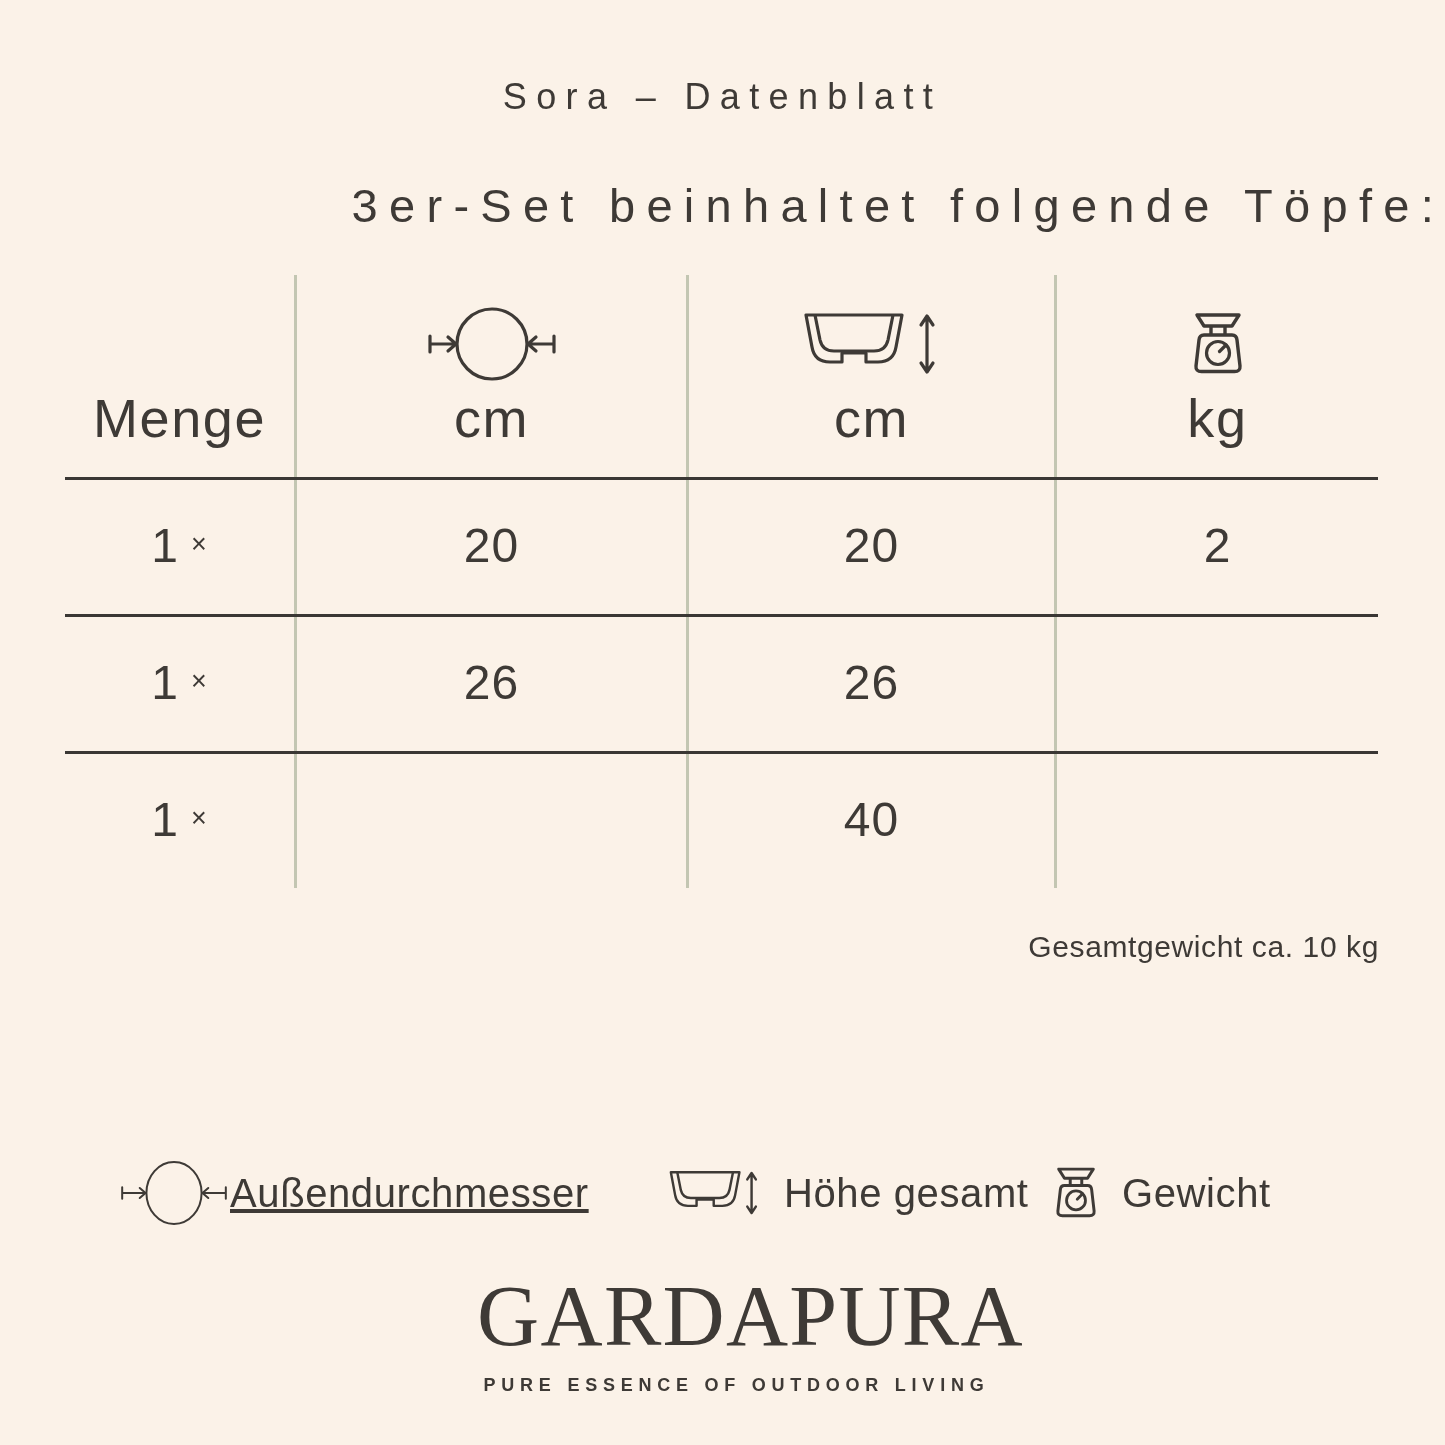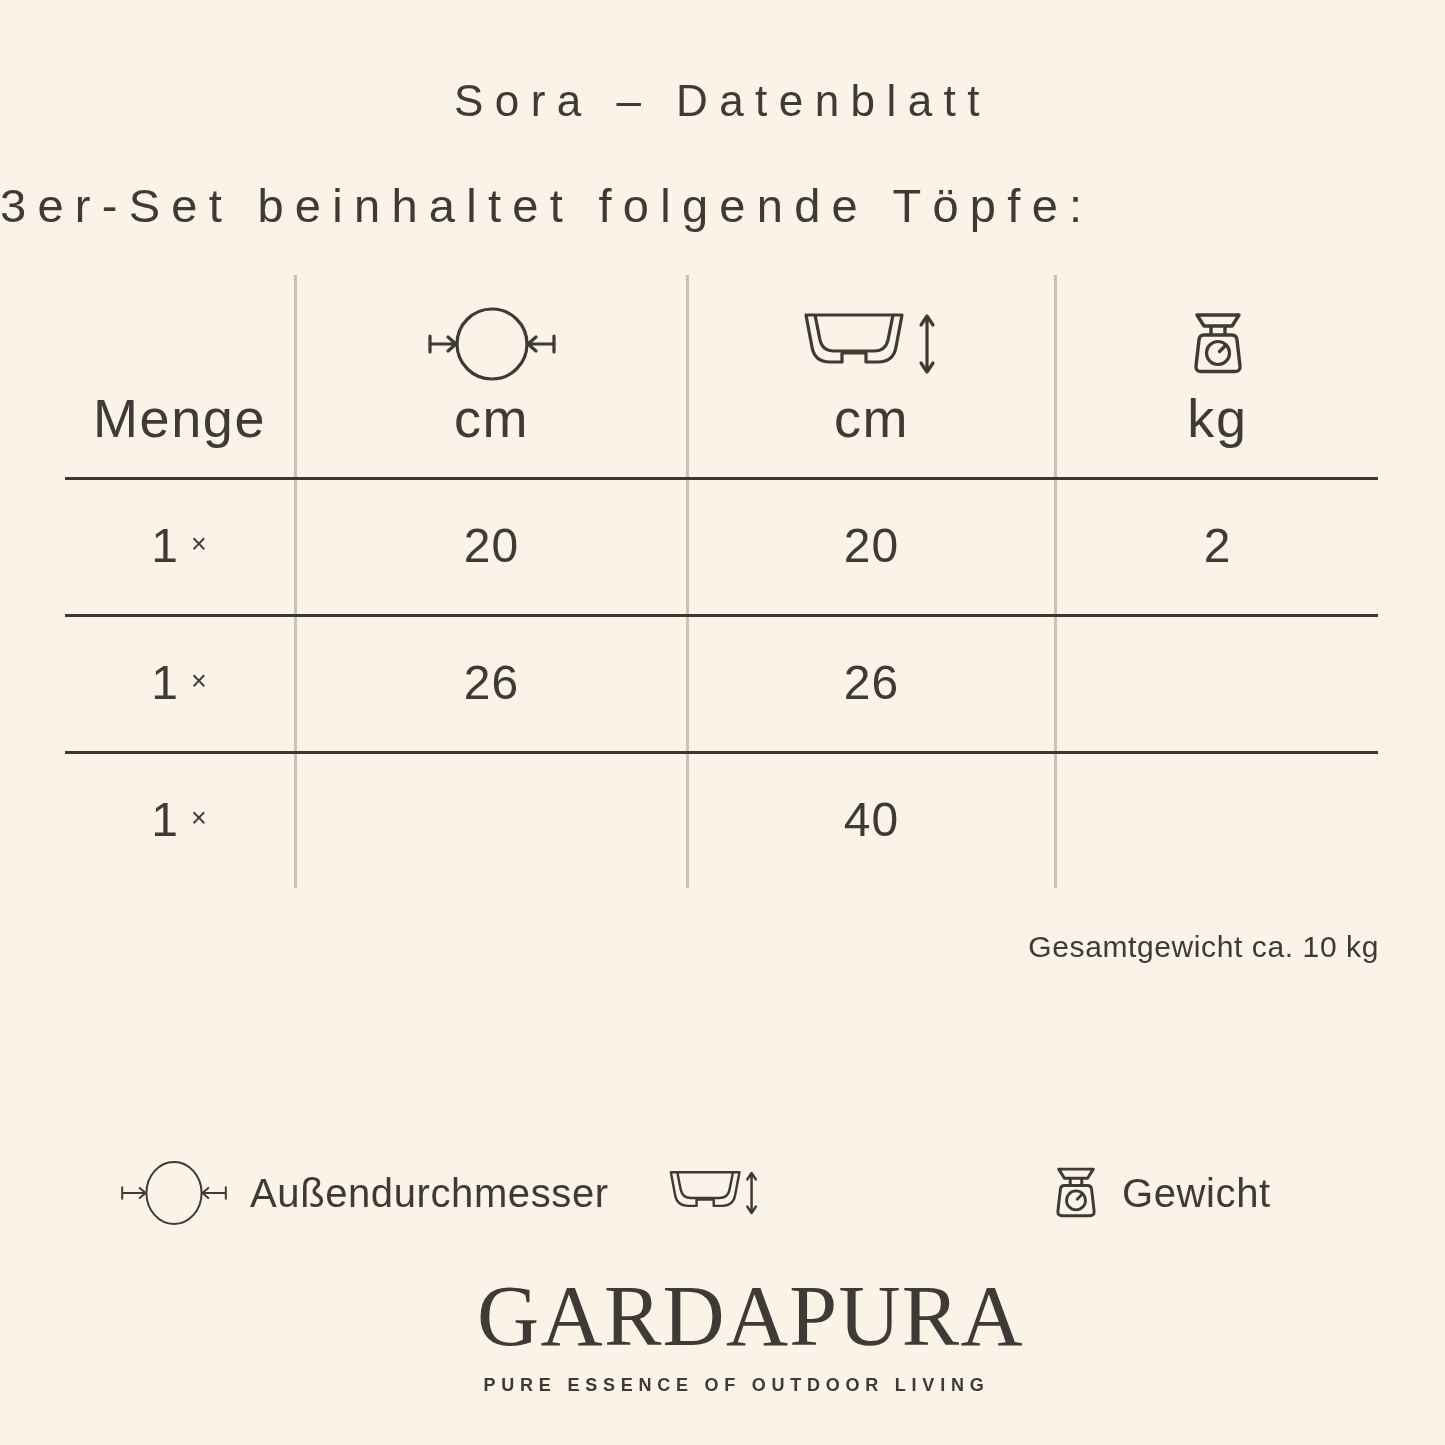--- a/index.html
+++ b/index.html
@@ -6,26 +6,26 @@
   .canvas{
     position:relative;
     width:1445px;height:1445px;
     background:#fbf2e8;
     font-family:"Liberation Sans", sans-serif;
     color:#3e3a36;
     overflow:hidden;
   }
   .title{
     position:absolute;top:76px;left:0;width:100%;
-    text-align:center;font-size:44px;font-weight:500;
+    text-align:center;font-size:36px;font-weight:500;
     letter-spacing:0.26em;
   }
   .subtitle{
     position:absolute;top:178px;left:0;width:100%;
-    text-align:left;font-size:47px;font-weight:500;
+    text-align:right;font-size:47px;font-weight:500;
     letter-spacing:0.24em;
   }
   
   .vline{position:absolute;top:275px;height:613px;width:3px;background:#c3c6b2;}
   .vline.v1{left:294px;} .vline.v2{left:686px;} .vline.v3{left:1054px;}
   .hrule{position:absolute;left:65px;width:1313px;height:3px;background:#3a3734;}
   .hrule.h1{top:477px;} .hrule.h2{top:614px;} .hrule.h3{top:751px;}
   
   .cell{position:absolute;text-align:center;}
   .c1{left:65px;width:229px;}
@@ -38,21 +38,21 @@
   .num{font-size:48px;line-height:60px;letter-spacing:0.02em;}
   .times{display:inline-block;font-size:27px;margin-left:12px;transform:translateY(-9px);}
   .total-note{
     position:absolute;top:930px;right:66px;
     font-size:30px;letter-spacing:0.02em;
   }
   
   .legend-item{position:absolute;top:1145px;height:96px;display:flex;align-items:center;}
   .legend-item .lbl{font-size:40px;letter-spacing:0.015em;white-space:nowrap;}
   .lg1{left:118px;} .lg2{left:668px;} .lg3{left:1048px;}
-  .lg1 .lbl{margin-left:20px;} .lg2 .lbl{margin-left:16px;} .lg3 .lbl{margin-left:18px;}
+  .lg1 .lbl{text-decoration:underline;} .lg2 .lbl{margin-left:16px;} .lg3 .lbl{margin-left:18px;}
   svg{display:block;}
   .stroke{stroke:#3e3a36;fill:none;}
   
   .brand-name{
     position:absolute;top:1266px;left:0;width:100%;
     text-align:center;
     font-family:"Liberation Serif", serif;
     font-size:86px;font-weight:500;letter-spacing:0.015em;padding-left:28px;
   }
   .brand-tagline{
@@ -131,20 +131,21 @@
   </div>
 
   <div class="legend-item lg2">
     <span>
       <svg width="100" height="78" viewBox="0 0 140 70">
         <path class="stroke" d="M4,6 L100,6 L94,38 Q91.5,53 76,53 L64,53 L64,44 L40,44 L40,53 L28,53 Q12.5,53 10,38 Z" stroke-width="3.4" stroke-linejoin="round"></path>
         <path class="stroke" d="M13,6 L18,31 Q20.5,42 32,42 L72,42 Q83.5,42 86,31 L91,6" stroke-width="3.4" stroke-linejoin="round"></path>
         <path class="stroke" d="M117,8 V62 M111,16 L117,7 L123,16 M111,54 L117,63 L123,54" stroke-width="3.4" stroke-linecap="round" stroke-linejoin="round"></path>
       </svg>
     </span>
+    <span class="lbl">Höhe gesamt</span>
   </div>
 
   <div class="legend-item lg3">
     <span>
       <svg width="56" height="58" viewBox="0 0 68 70">
         <path class="stroke" d="M13,6 H55 L48,17 H20 Z" stroke-width="3.6" stroke-linejoin="round"></path>
         <path class="stroke" d="M27,17 V26 M41,17 V26" stroke-width="3.6"></path>
         <path class="stroke" d="M20,26 H48 Q52.5,26 53,31 L56,57 Q56.5,62.5 50.5,62.5 H17.5 Q11.5,62.5 12,57 L15,31 Q15.5,26 20,26 Z" stroke-width="3.6" stroke-linejoin="round"></path>
         <circle class="stroke" cx="34" cy="44" r="11.5" stroke-width="3.4"></circle>
         <path class="stroke" d="M35.5,42.5 L42,36" stroke-width="3.4" stroke-linecap="round"></path>

